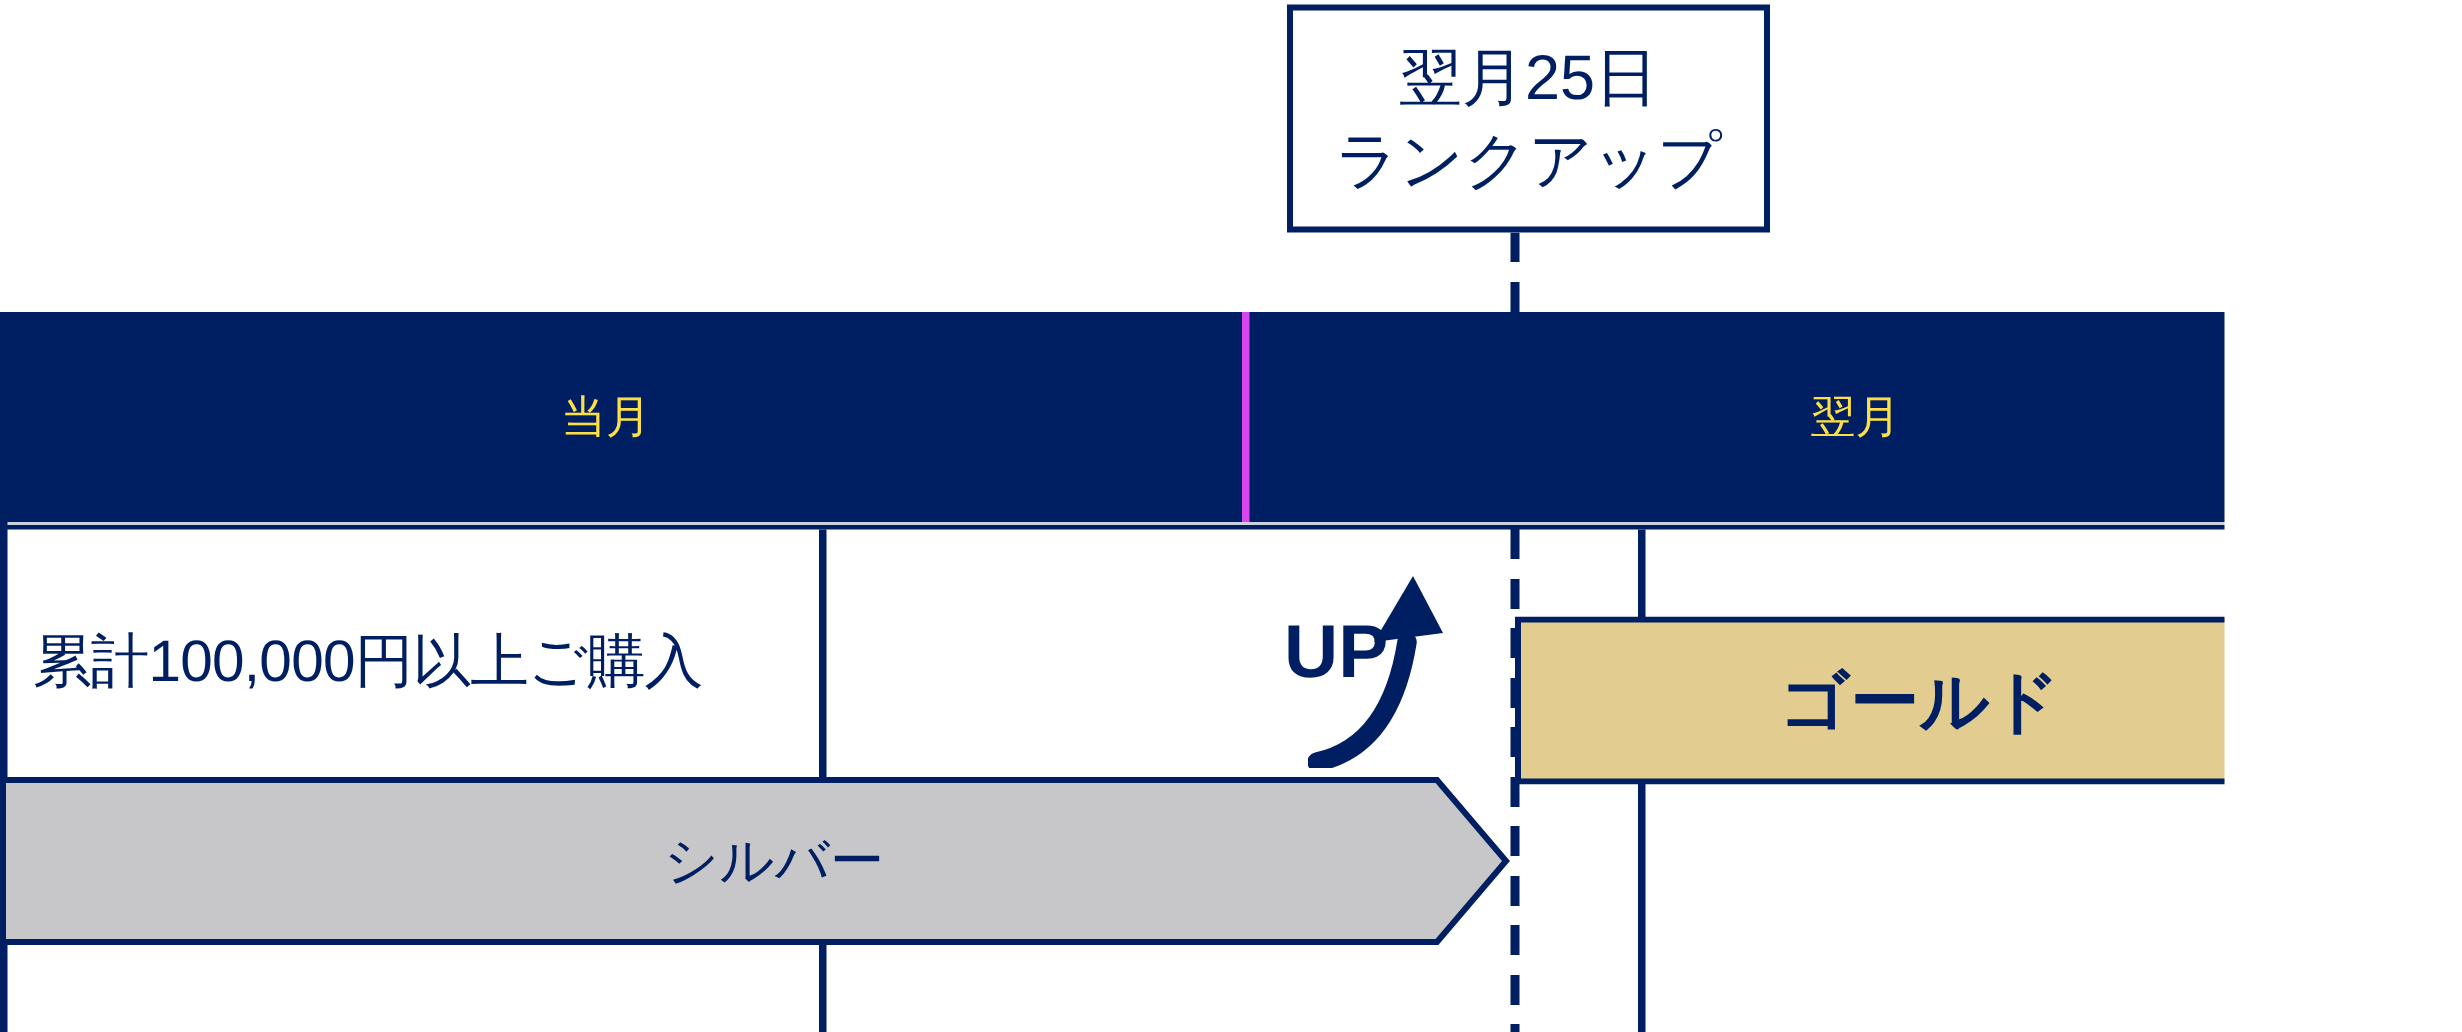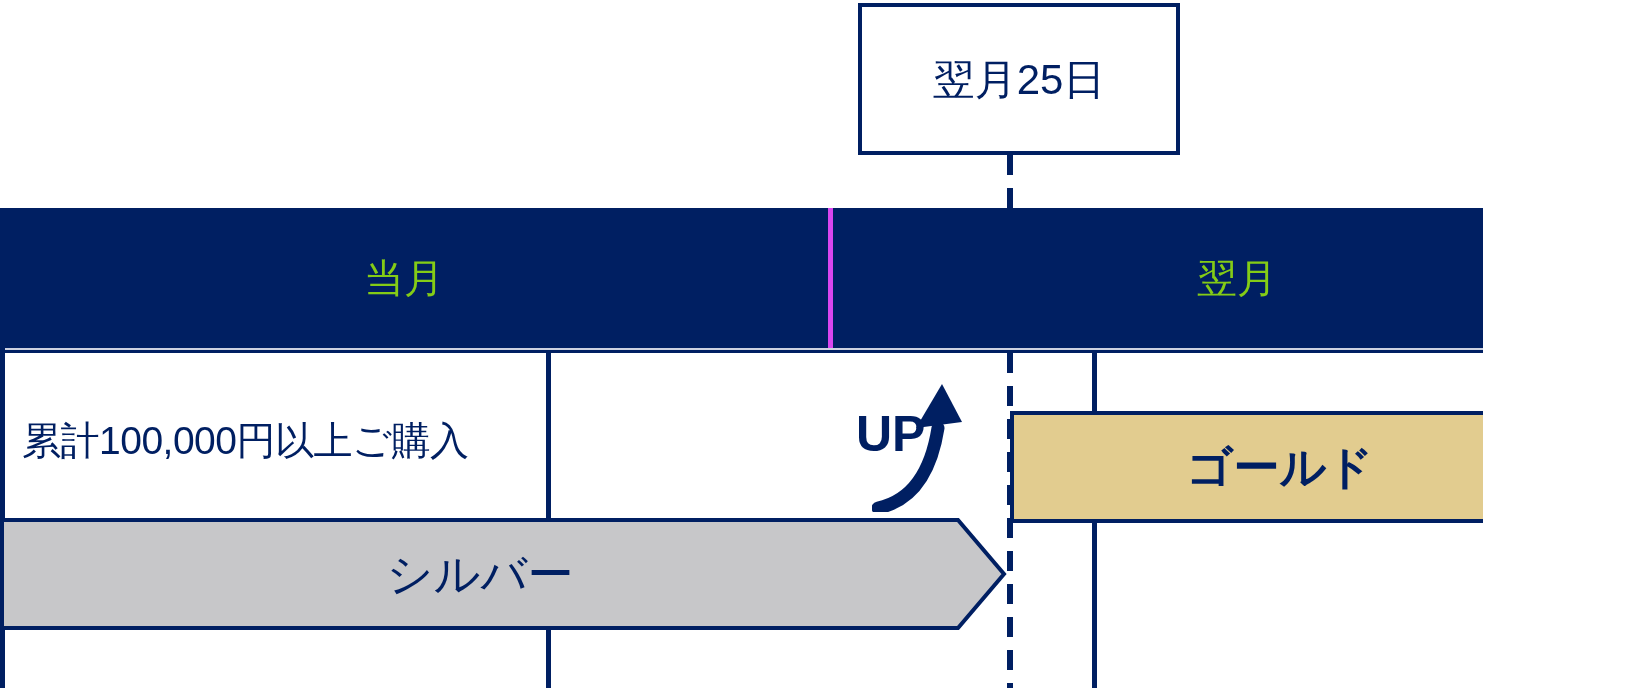--- a/index.html
+++ b/index.html
@@ -20,21 +20,21 @@
 
   
   .dashed-line{
     left:1007px;top:155px;width:6px;height:533px;z-index:2;
     background:repeating-linear-gradient(to bottom,#001f62 0px,#001f62 20px,transparent 20px,transparent 33px);
   }
 
   
   .header{
     left:0;top:208px;width:1641px;height:140px;background:#001f62;z-index:1;
-    display:flex;color:#84cc16;font-size:40px;font-weight:500;gap:20px;
+    display:flex;color:#fde047;font-size:30px;font-weight:500;gap:20px;
   }
   .hcell{flex:1;display:flex;align-items:center;justify-content:center;white-space:nowrap;}
   .hcell + .hcell{border-left:5px solid #d946ef;}
   .hnotch{position:absolute;right:7px;top:0;width:5px;height:140px;background:#ffffff;}
   .hline-light{left:0;top:348px;width:1641px;height:2px;background:#ccd1e0;z-index:1;}
   .hline-navy{left:0;top:350px;width:1641px;height:3px;background:#001f62;z-index:1;}
 
   
   .left-border{left:0;top:208px;width:5px;height:480px;background:#001f62;z-index:1;}
   .divider-1{left:546px;top:353px;width:5px;height:335px;background:#001f62;z-index:1;}
@@ -51,30 +51,31 @@
 
   
   .gold-banner{left:1010px;top:411px;width:594px;height:112px;z-index:3;}
   .gold-label{
     left:1010px;top:411px;width:540px;height:112px;line-height:112px;z-index:4;
     text-align:center;color:#001f62;font-size:46px;font-weight:700;white-space:nowrap;
   }
   .silver-banner{left:0;top:518px;width:1008px;height:112px;z-index:3;}
   .silver-label{
     left:0;top:518px;width:960px;height:112px;line-height:112px;z-index:4;
-    text-align:center;color:#001f62;font-size:46px;font-weight:500;white-space:nowrap;
+    text-align:center;color:#001f62;font-size:36px;font-weight:500;white-space:nowrap;padding-left:36px;
   }
 </style>
 </head>
 <body>
 
 <div class="stage">
 
   <div class="abs callout">
     <span>翌月25日</span>
+    <span>ランクアップ</span>
   </div>
 
   <div class="abs dashed-line"></div>
 
   <div class="abs header">
     <div class="hcell">
       <span>当月</span>
     </div>
     <div class="hcell">
       <span>翌月</span>

